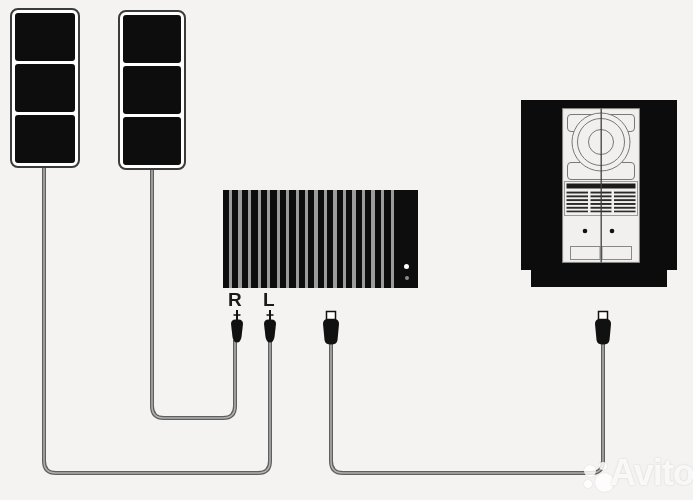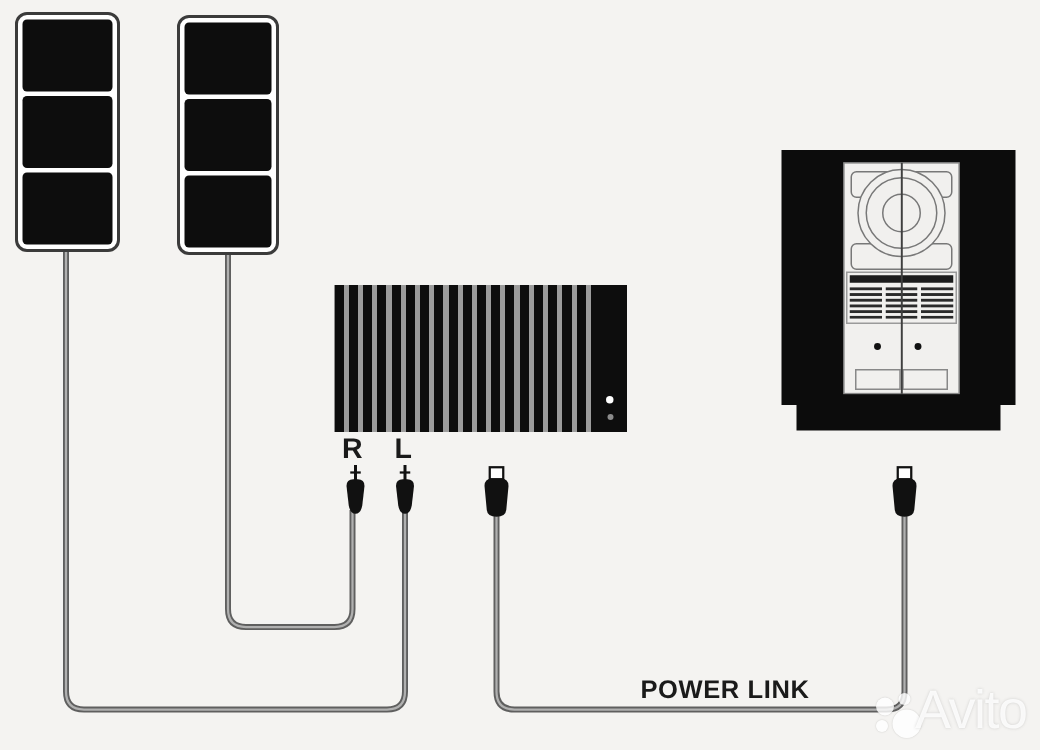--- a/index.html
+++ b/index.html
@@ -33,21 +33,21 @@
   
   .lbl{position:absolute;color:#1a1a1a;font-weight:bold;}
   #lblR{left:228px;top:289px;font-size:19px;}
   #lblL{left:263px;top:289px;font-size:19px;}
   #lblPL{left:427px;top:450px;font-size:17px;letter-spacing:0.4px;}
 
   
   .wm{position:absolute;pointer-events:none;}
   .wm-circle{position:absolute;border-radius:50%;background:rgba(255,255,255,0.82);
              box-shadow:0 0 1px rgba(90,90,90,0.35);}
-  #wm-text{left:610px;top:452px;font-size:36px;font-weight:normal;
+  #wm-text{left:610px;top:452px;font-size:36px;font-weight:bold;
            color:rgba(255,255,255,0.85);letter-spacing:-1px;
            text-shadow:0 0 2px rgba(100,100,100,0.25);}
 </style>
 </head>
 <body>
 
 <div class="stage">
 
   <div class="speaker" id="spk1">
     <div class="seg"></div>
@@ -124,21 +124,20 @@
     </g>
 
     <g>
       <rect x="598.5" y="311.5" width="9" height="8" fill="#fff" stroke="#111" stroke-width="1.5"></rect>
       <path d="M595,324 Q595,319 600,319 H606 Q611,319 611,324 L609.5,340 Q609,344.5 603,344.5 Q597,344.5 596.5,340 Z" fill="#111"></path>
     </g>
   </svg>
 
   <div class="lbl" id="lblR">R</div>
   <div class="lbl" id="lblL">L</div>
-  <div class="lbl" id="lblPL">POWER LINK</div>
 
   <div class="wm wm-circle" style="left:584px;top:465px;width:12px;height:12px;"></div>
   <div class="wm wm-circle" style="left:599px;top:462px;width:8px;height:8px;"></div>
   <div class="wm wm-circle" style="left:584px;top:480px;width:8px;height:8px;"></div>
   <div class="wm wm-circle" style="left:594.5px;top:472.5px;width:19px;height:19px;"></div>
   <div class="wm" id="wm-text">Avito</div>
 
 </div>
 
 </body></html>

